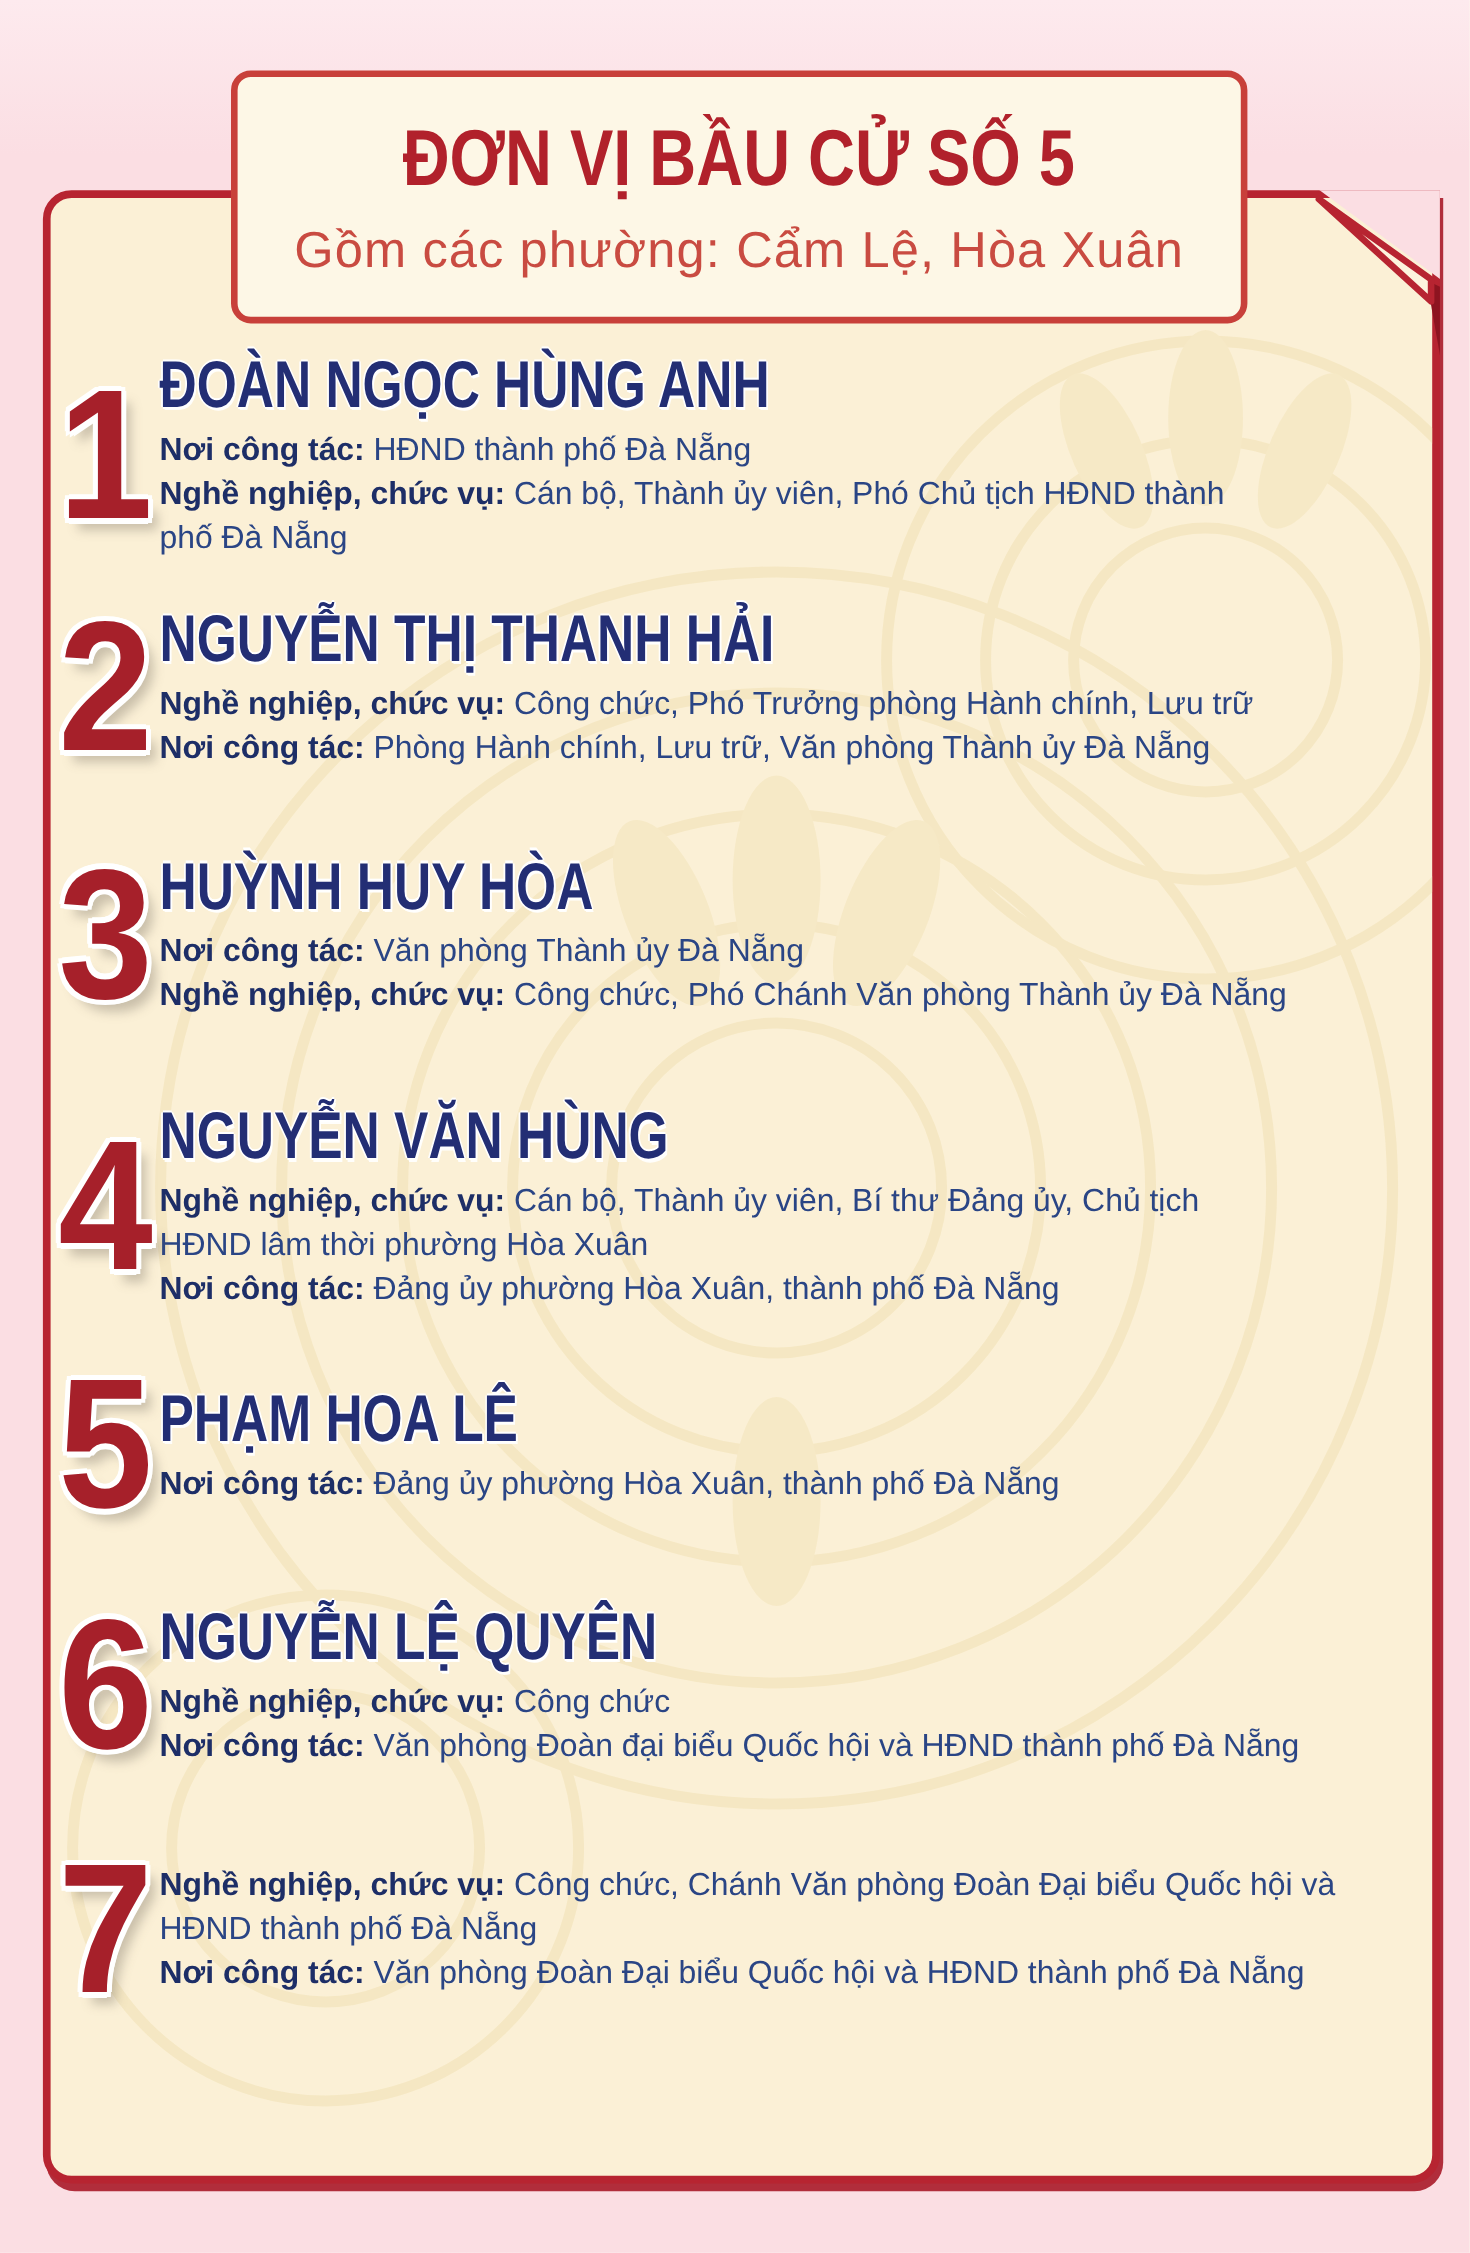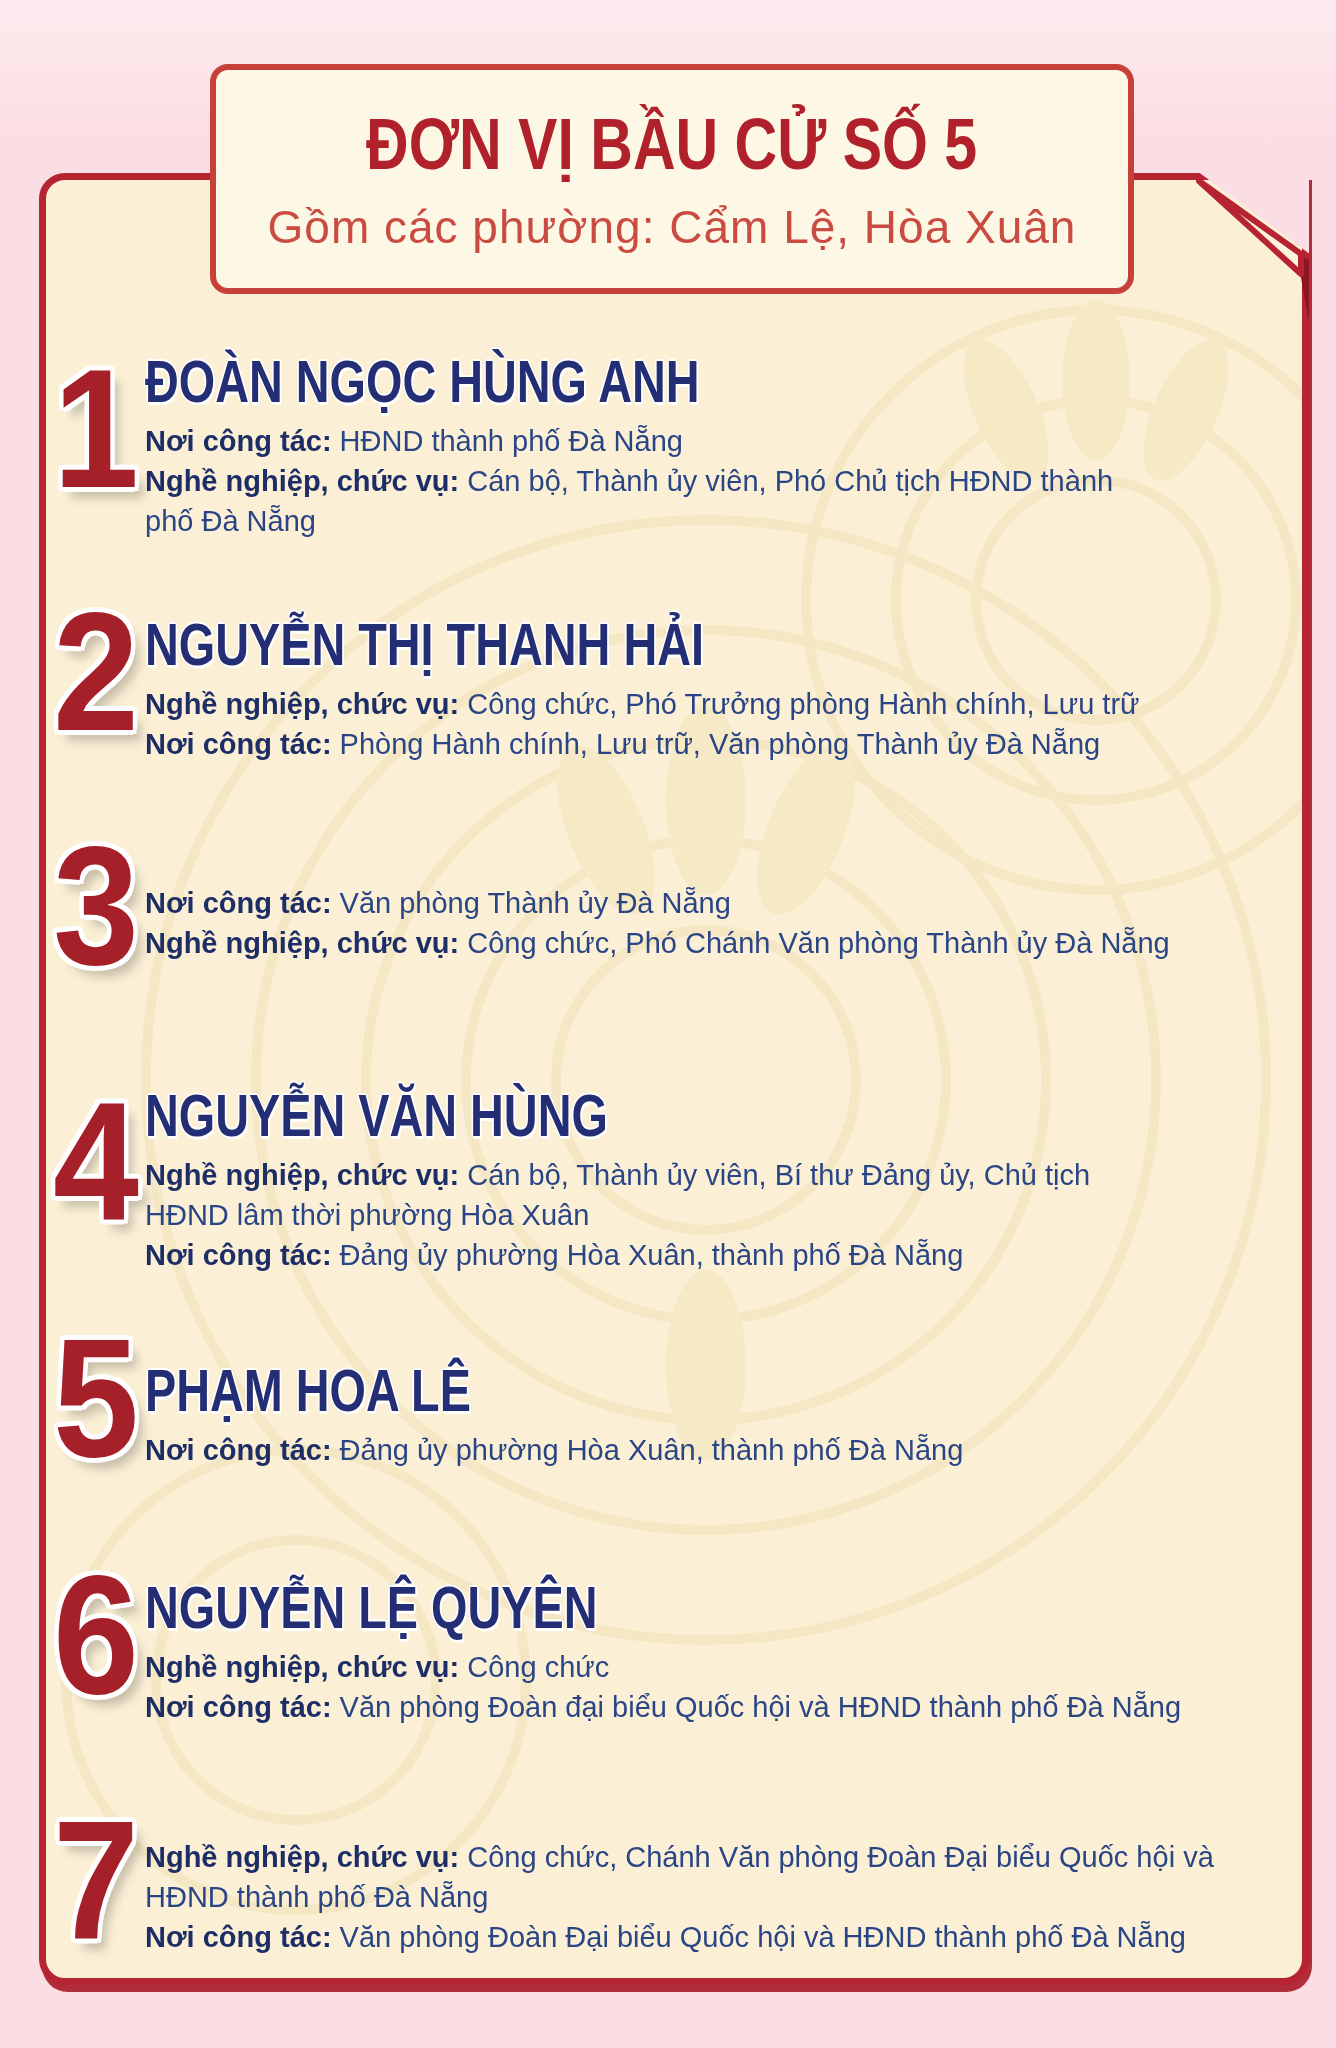--- a/index.html
+++ b/index.html
@@ -51,21 +51,21 @@
   .entry.m6{margin-top:78px;}
   .num{
     width:92px;flex-shrink:0;
     font-size:168px;font-weight:bold;color:#a6202a;line-height:.82;
     transform:scaleX(.92);transform-origin:left center;
     text-shadow:
       -5px 0 0 #fff,5px 0 0 #fff,0 -5px 0 #fff,0 5px 0 #fff,
       -4px -4px 0 #fff,4px 4px 0 #fff,-4px 4px 0 #fff,4px -4px 0 #fff,
       9px 11px 10px rgba(110,100,90,.35);
   }
-  .info{flex:1;max-width:1085px;margin-top:32px;}
+  .info{flex:1;max-width:1085px;}
   .info.narrow{max-width:1000px;}
   .name{
     display:inline-block;
     font-size:60px;font-weight:bold;color:#232e74;line-height:1.05;
     transform:scaleX(.78);transform-origin:left center;
     white-space:nowrap;margin-bottom:8px;
     text-shadow:-2px 0 0 #fff,2px 0 0 #fff,0 2px 0 #fff,0 -2px 0 #fff,2px 3px 0 rgba(255,255,255,.9);
   }
   .line{font-size:29px;color:#2a4585;line-height:1.38;}
   .lbl{font-weight:bold;color:#1d2e67;margin-right:8px;}
@@ -121,20 +121,21 @@
       <div class="info">
         <div><span class="name">NGUYỄN THỊ THANH HẢI</span></div>
         <div class="line"><span class="lbl">Nghề nghiệp, chức vụ:</span><span>Công chức, Phó Trưởng phòng Hành chính, Lưu trữ</span></div>
         <div class="line"><span class="lbl">Nơi công tác:</span><span>Phòng Hành chính, Lưu trữ, Văn phòng Thành ủy Đà Nẵng</span></div>
       </div>
     </div>
 
     <div class="entry m2">
       <div class="num">3</div>
       <div class="info">
+        <div><span class="name">HUỲNH HUY HÒA</span></div>
         <div class="line"><span class="lbl">Nơi công tác:</span><span>Văn phòng Thành ủy Đà Nẵng</span></div>
         <div class="line"><span class="lbl">Nghề nghiệp, chức vụ:</span><span>Công chức, Phó Chánh Văn phòng Thành ủy Đà Nẵng</span></div>
       </div>
     </div>
 
     <div class="entry m3">
       <div class="num">4</div>
       <div class="info narrow">
         <div><span class="name">NGUYỄN VĂN HÙNG</span></div>
         <div class="line"><span class="lbl">Nghề nghiệp, chức vụ:</span><span>Cán bộ, Thành ủy viên, Bí thư Đảng ủy, Chủ tịch HĐND lâm thời phường Hòa Xuân</span></div>

